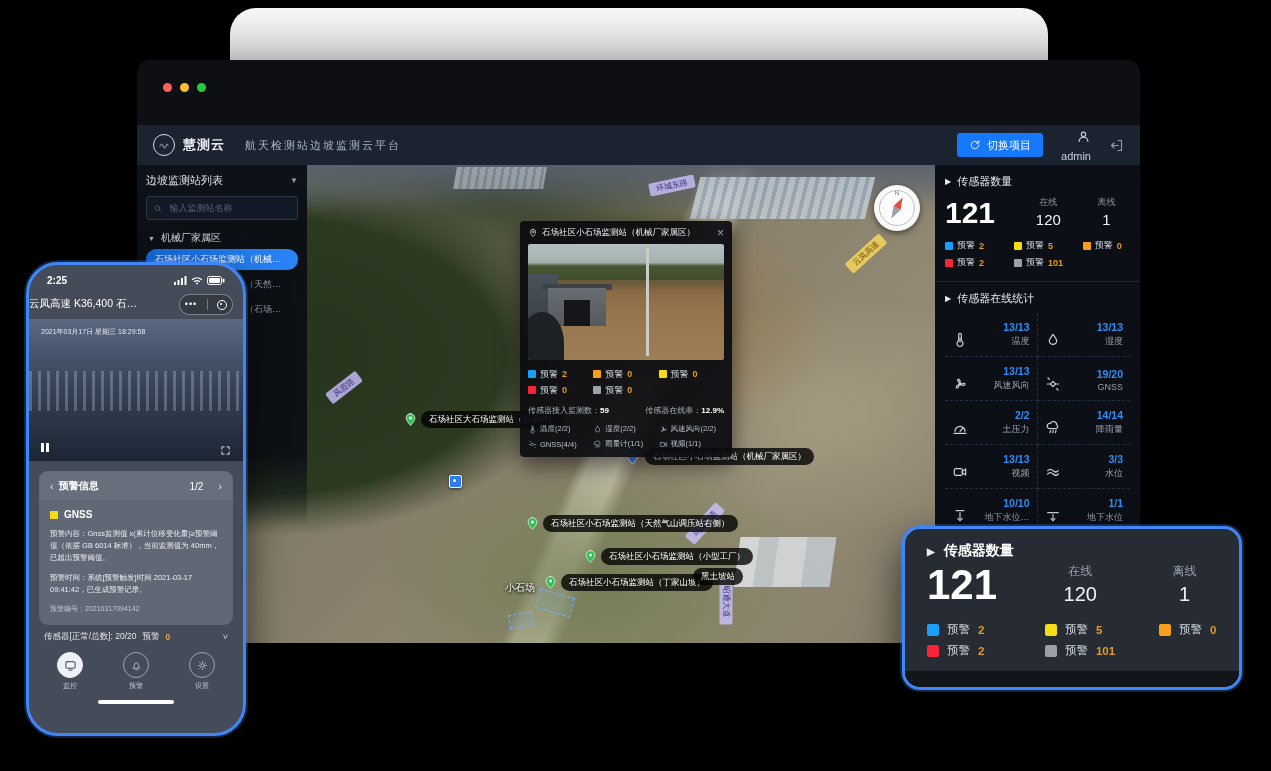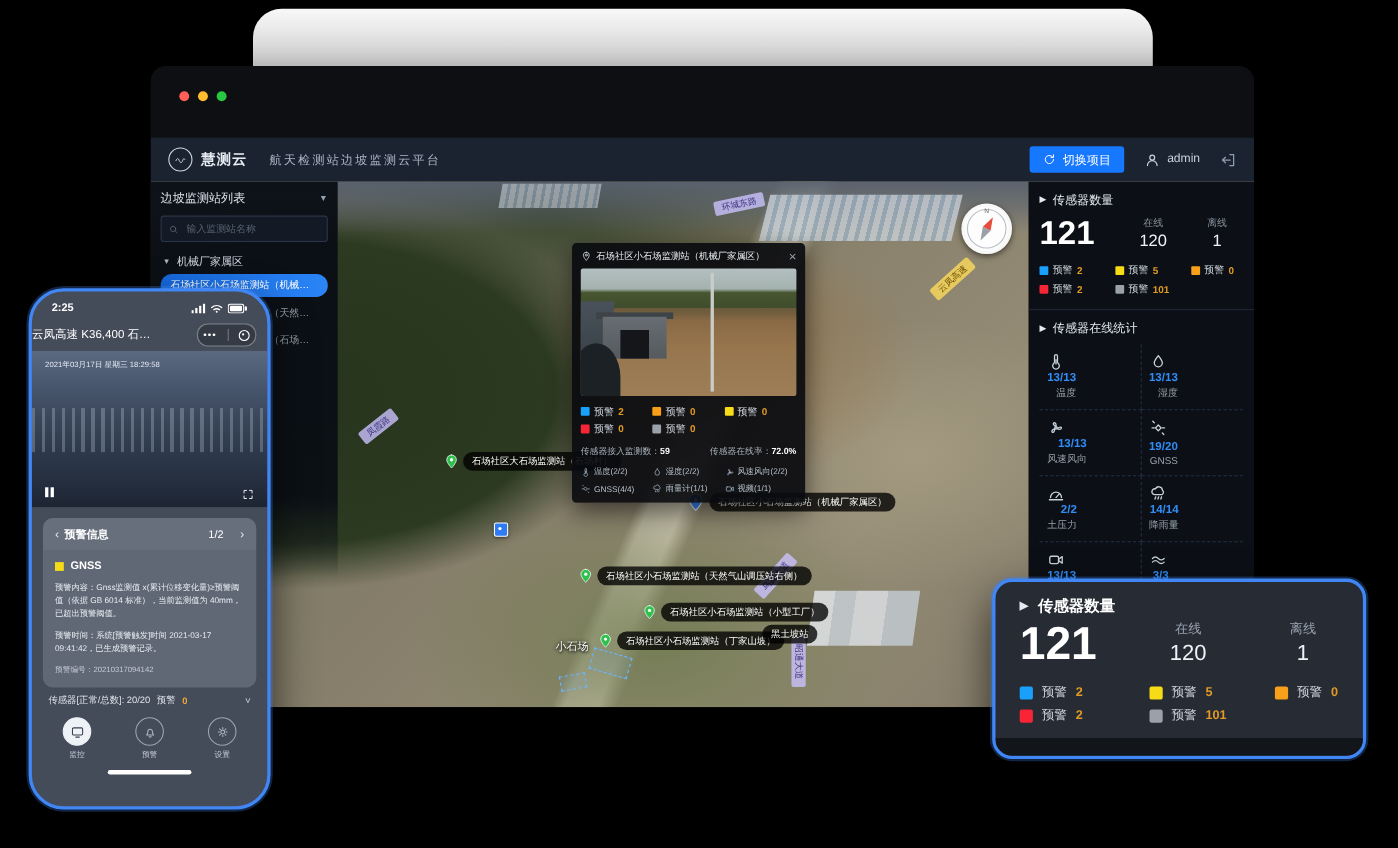--- a/index.html
+++ b/index.html
@@ -20,21 +20,21 @@
 
   .appbar{height:40px;background:#1b2330;display:flex;align-items:center;padding:0 16px;border-bottom:1px solid #0c111b;}
   .brand{display:flex;align-items:center;gap:8px;color:#e8edf4;}
   .brand-logo{width:20px;height:20px;border:1.5px solid #cfd8e4;border-radius:50%;display:flex;align-items:center;justify-content:center;color:#cfd8e4;}
   .brand-logo svg{width:12px;height:12px;}
   .brand-name{font-size:13px;font-weight:bold;letter-spacing:1px;}
   .platform-title{font-size:11px;color:#a9b5c6;margin-left:12px;letter-spacing:2px;}
   .appbar-right{margin-left:auto;display:flex;align-items:center;gap:18px;}
   .switch-btn{background:#1677ff;color:#fff;font-size:11px;height:24px;padding:0 12px;border-radius:3px;
     display:flex;align-items:center;gap:6px;border:none;cursor:pointer;}
-  .admin{color:#c7d0db;font-size:11px;display:flex;gap:6px;align-items:flex-start;}
+  .admin{color:#c7d0db;font-size:11px;display:flex;gap:6px;align-items:flex-end;flex-direction:column;}
   .admin .ico,.logout .ico{width:15px;height:15px;}
   .logout{color:#8fa0b3;display:flex;align-items:center;}
 
   .content{position:absolute;top:105px;left:0;right:0;bottom:0;overflow:hidden;}
 
   
   .map{position:absolute;inset:0;background-color:#847c68;
     background-image:
       linear-gradient(180deg, rgba(88,97,110,.95) 0%, rgba(88,97,110,.55) 5%, rgba(88,97,110,0) 10%),
       radial-gradient(ellipse 430px 250px at 13% 40%, #26341d 0%, #2c3a22 55%, rgba(44,58,34,0) 72%),
@@ -107,21 +107,21 @@
   .warn-cols .w-col:nth-child(1){width:70px;}
   .warn-cols .w-col:nth-child(2){width:70px;}
   .warn-cols .w-col:nth-child(3){width:48px;}
   .w-row{display:flex;align-items:center;gap:4px;margin:2px 0;}
   .w-sq{width:8px;height:8px;border-radius:1px;flex:0 0 auto;}
   .w-sq.hatch{background-image:repeating-linear-gradient(45deg,rgba(0,0,0,.35) 0 1.5px,rgba(255,255,255,0) 1.5px 3px);}
   .w-lab{font-size:9px;color:#cfd6de;}
   .w-val{font-size:9px;color:#e09a25;font-weight:bold;}
   .rsb-divider{height:1px;background:#20283a;margin:10px -10px 9px;}
   .stats-grid{display:grid;grid-template-columns:1fr 1fr;margin-top:7px;}
-  .g-cell{display:flex;align-items:flex-start;justify-content:space-between;padding:8px 7px;border-bottom:1px dashed #223048;min-height:25px;box-sizing:border-box;flex-direction:column;}
+  .g-cell{display:flex;align-items:flex-end;justify-content:space-between;padding:8px 7px;border-bottom:1px dashed #223048;min-height:25px;box-sizing:border-box;}
   .g-cell:nth-child(odd){border-right:1px dashed #223048;}
   .g-cell .ico{width:16px;height:16px;color:#c8d2dd;}
   .g-right{text-align:right;}
   .g-val{color:#2f8df5;font-size:10.5px;font-weight:bold;}
   .g-lab{color:#97a1ad;font-size:9px;margin-top:2px;}
 
   
   .popup{position:absolute;left:383px;top:56px;width:212px;background:rgba(10,11,15,.93);border-radius:4px;
     padding:6px 8px 8px;box-sizing:border-box;z-index:6;box-shadow:0 8px 22px rgba(0,0,0,.55);}
   .popup-head{display:flex;align-items:center;gap:4px;color:#e8ecf1;font-size:8.5px;}
@@ -496,21 +496,21 @@
               </div>
               <div class="w-row">
                 <span class="w-sq hatch" style="background: rgb(154, 161, 169);"></span>
                 <span class="w-lab">预警</span>
                 <span class="w-val">0</span>
               </div>
             </div>
           </div>
         <div class="p-line">
           <span><span>传感器接入监测数：</span><b>59</b></span>
-          <span><span>传感器在线率：</span><b>72.0%</b></span>
+          <span><span>传感器在线率：</span><b>12.9%</b></span>
         </div>
         <div class="chips" id="popup-chips">
             <div class="chip">
               <svg class="ico">
                 <use href="#temperature-icon"></use>
               </svg>
               <span>温度(2/2)</span>
             </div>
             <div class="chip">
               <svg class="ico">

